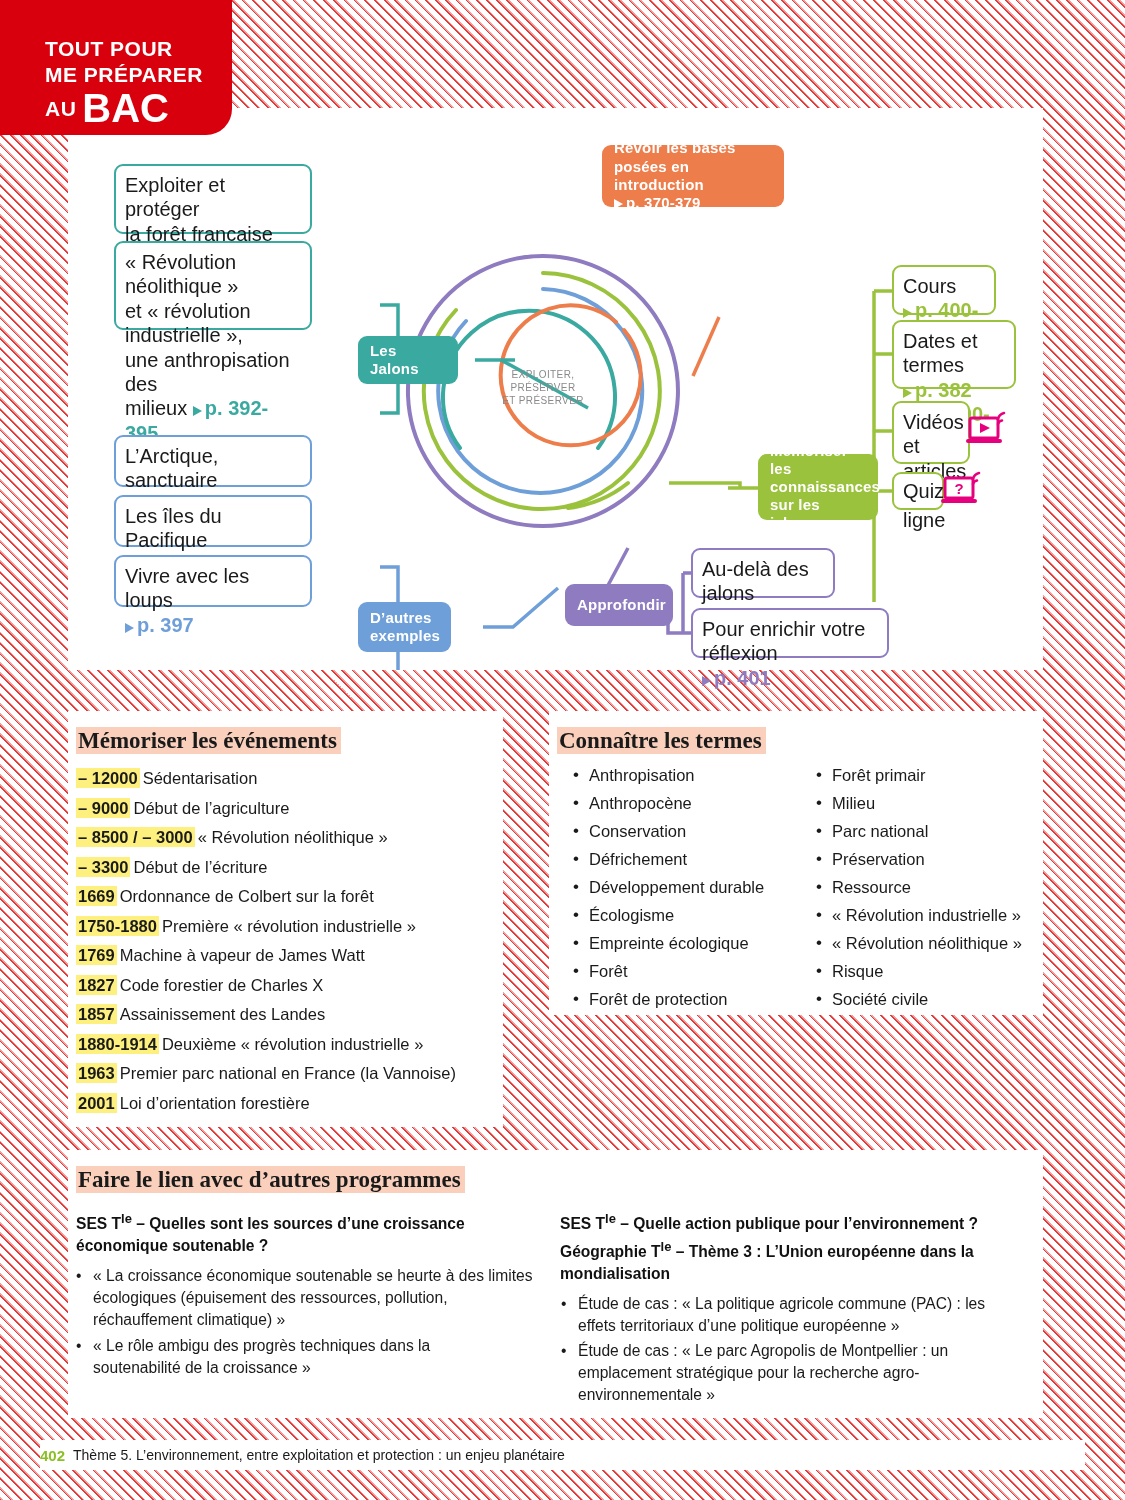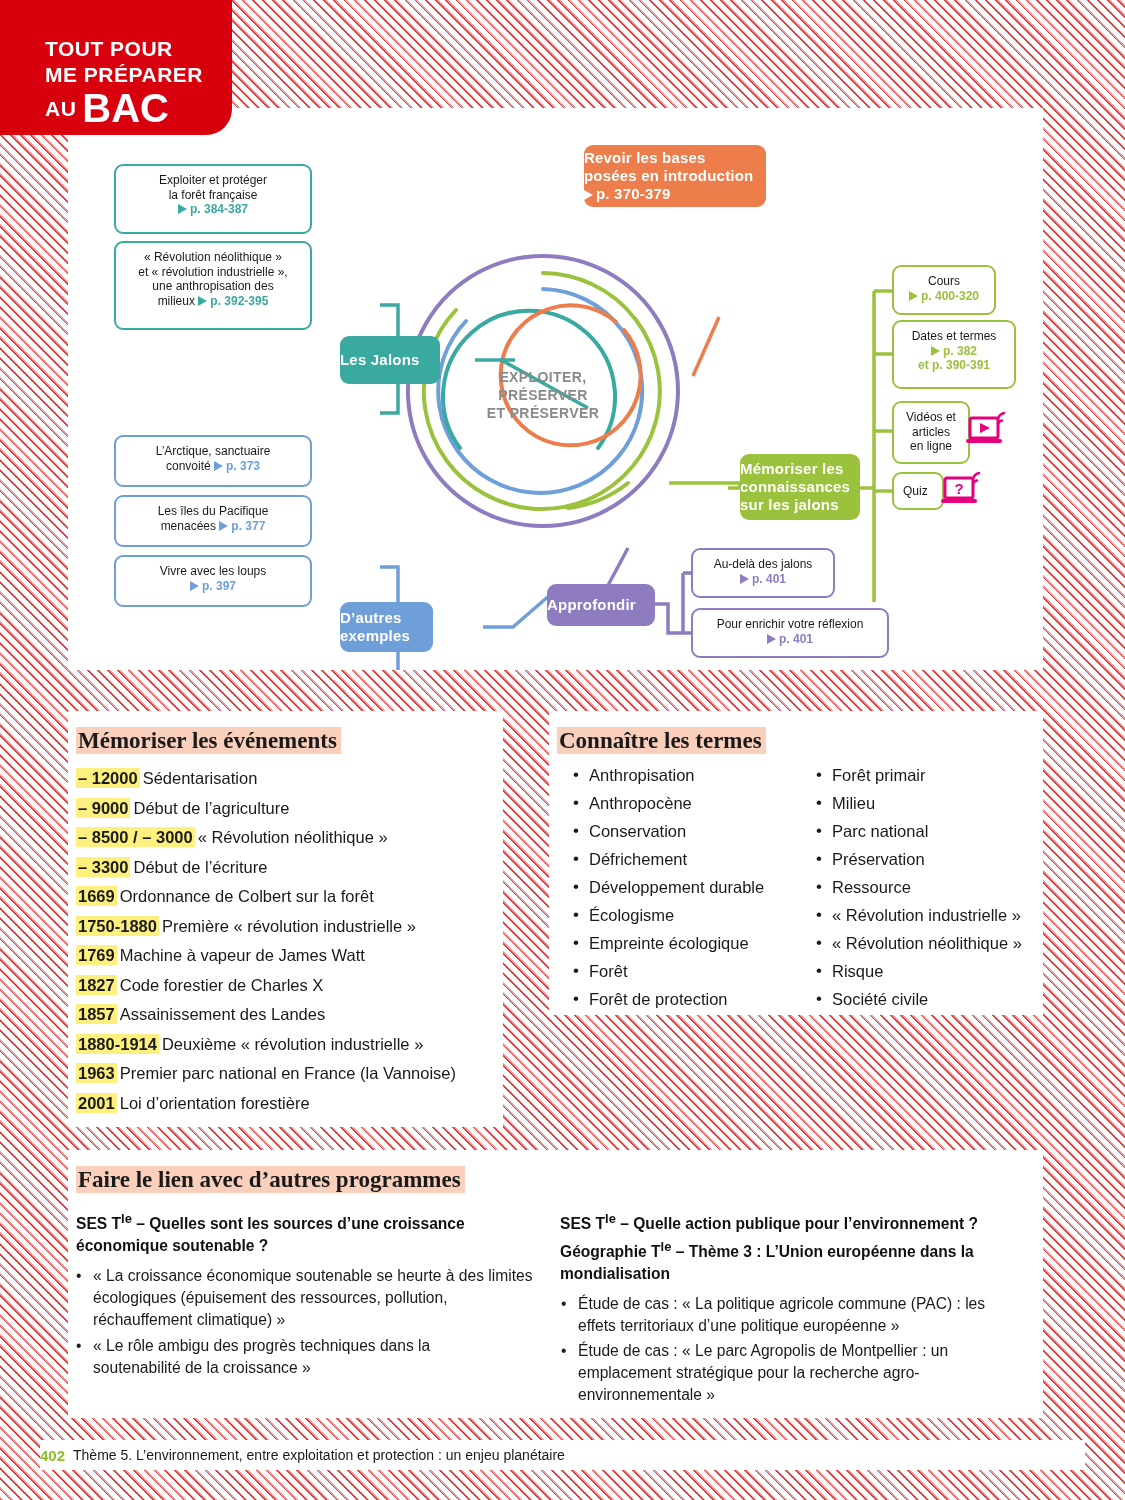--- a/index.html
+++ b/index.html
@@ -67,29 +67,29 @@
   
   .footer{position:absolute;left:40px;top:1440px;width:1045px;height:30px;z-index:6;
     background:#ffffff;display:flex;align-items:center;}
   .footer .pg{color:#8cbf26;font-weight:bold;font-size:15px;margin-right:8px;}
   .footer .ft{color:#1a1a1a;font-size:14px;}
 
   
   #dg{position:absolute;left:0;top:0;width:975px;height:562px;}
   .nodebox{position:absolute;box-sizing:border-box;background:#fff;
     border:2.5px solid #000;border-radius:9px;
-    font-size:12px;color:#1a1a1a;line-height:1.22;padding:7px 9px;text-align:center;}
+    font-size:20px;color:#1a1a1a;line-height:1.22;padding:7px 9px;}
   .tri{display:inline-block;width:0;height:0;border-left:9px solid currentColor;
     border-top:5.5px solid transparent;border-bottom:5.5px solid transparent;
     vertical-align:-1px;margin-right:3px;}
   .pill{position:absolute;box-sizing:border-box;border-radius:9px;color:#fff;
     font-weight:bold;font-size:15px;line-height:1.2;
-    display:flex;align-items:center;padding:0 0;letter-spacing:.2px;}
+    display:flex;align-items:center;padding:0 12px;letter-spacing:.2px;margin-left:18px;}
   .center-label{position:absolute;text-align:center;color:#8a8a8a;
-    font-weight:bold;font-size:14px;line-height:1.3;letter-spacing:.4px;}
+    font-weight:normal;font-size:10px;line-height:1.3;letter-spacing:.4px;}
 </style>
 </head>
 <body>
 
 <div class="hatch"></div>
 
 <div class="header-banner">
   <div class="l1">TOUT POUR</div>
   <div class="l2">ME PRÉPARER</div>
   <div class="l3">

